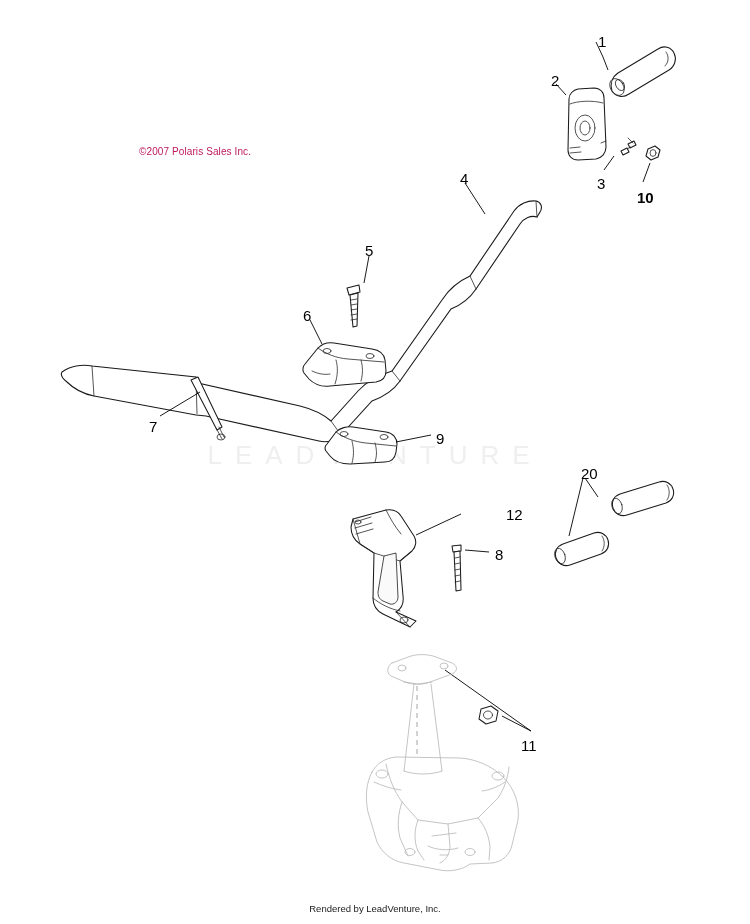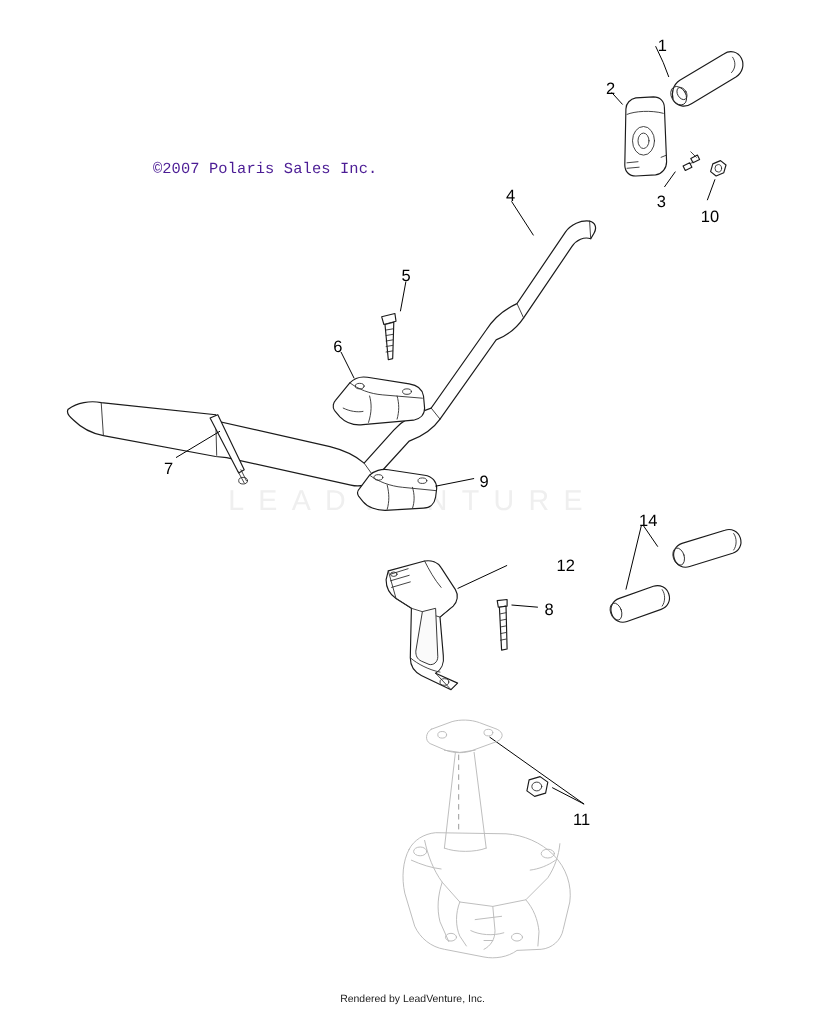--- a/index.html
+++ b/index.html
@@ -16,25 +16,24 @@
     color: #000000;
   }
   #diagram-root {
     position: absolute;
     inset: 0;
   }
   .copyright-note {
     position: absolute;
     left: 139px;
     top: 146px;
-    font-size: 14px;
+    font-size: 10px;
     letter-spacing: 0.1px;
     white-space: nowrap;
-    color: #4c1d95;
-    font-family: Liberation Mono, monospace;
+    color: #be185d;
   }
   .footer-note {
     position: absolute;
     left: 0;
     right: 0;
     top: 903px;
     text-align: center;
     font-size: 9.5px;
     color: #1a1a1a;
   }
@@ -265,26 +264,26 @@
 
     <path class="dash" d="M417 686 L417 755"></path>
 
   </svg>
 
   <div class="copyright-note">©2007 Polaris Sales Inc.</div>
 
   <div class="callout" style="left:598px; top:33px;">1</div>
   <div class="callout" style="left:551px; top:72px;">2</div>
   <div class="callout" style="left:597px; top:175px;">3</div>
-  <div class="callout" style="left:637px; top:189px;">10</div>
+  <div class="callout" style="left:637px; top:189px;font-weight:bold;">10</div>
   <div class="callout" style="left:460px; top:170px;">4</div>
   <div class="callout" style="left:365px; top:242px;">5</div>
   <div class="callout" style="left:303px; top:307px;">6</div>
   <div class="callout" style="left:149px; top:418px;">7</div>
   <div class="callout" style="left:436px; top:430px;">9</div>
-  <div class="callout" style="left:581px; top:465px;">14</div>
+  <div class="callout" style="left:581px; top:465px;">20</div>
   <div class="callout" style="left:465px; top:506px;margin-left:41px;">12</div>
   <div class="callout" style="left:495px; top:546px;">8</div>
   <div class="callout" style="left:521px; top:737px;">11</div>
 
   <div class="footer-note">Rendered by LeadVenture, Inc.</div>
 
 </div>
 
 </body></html>

